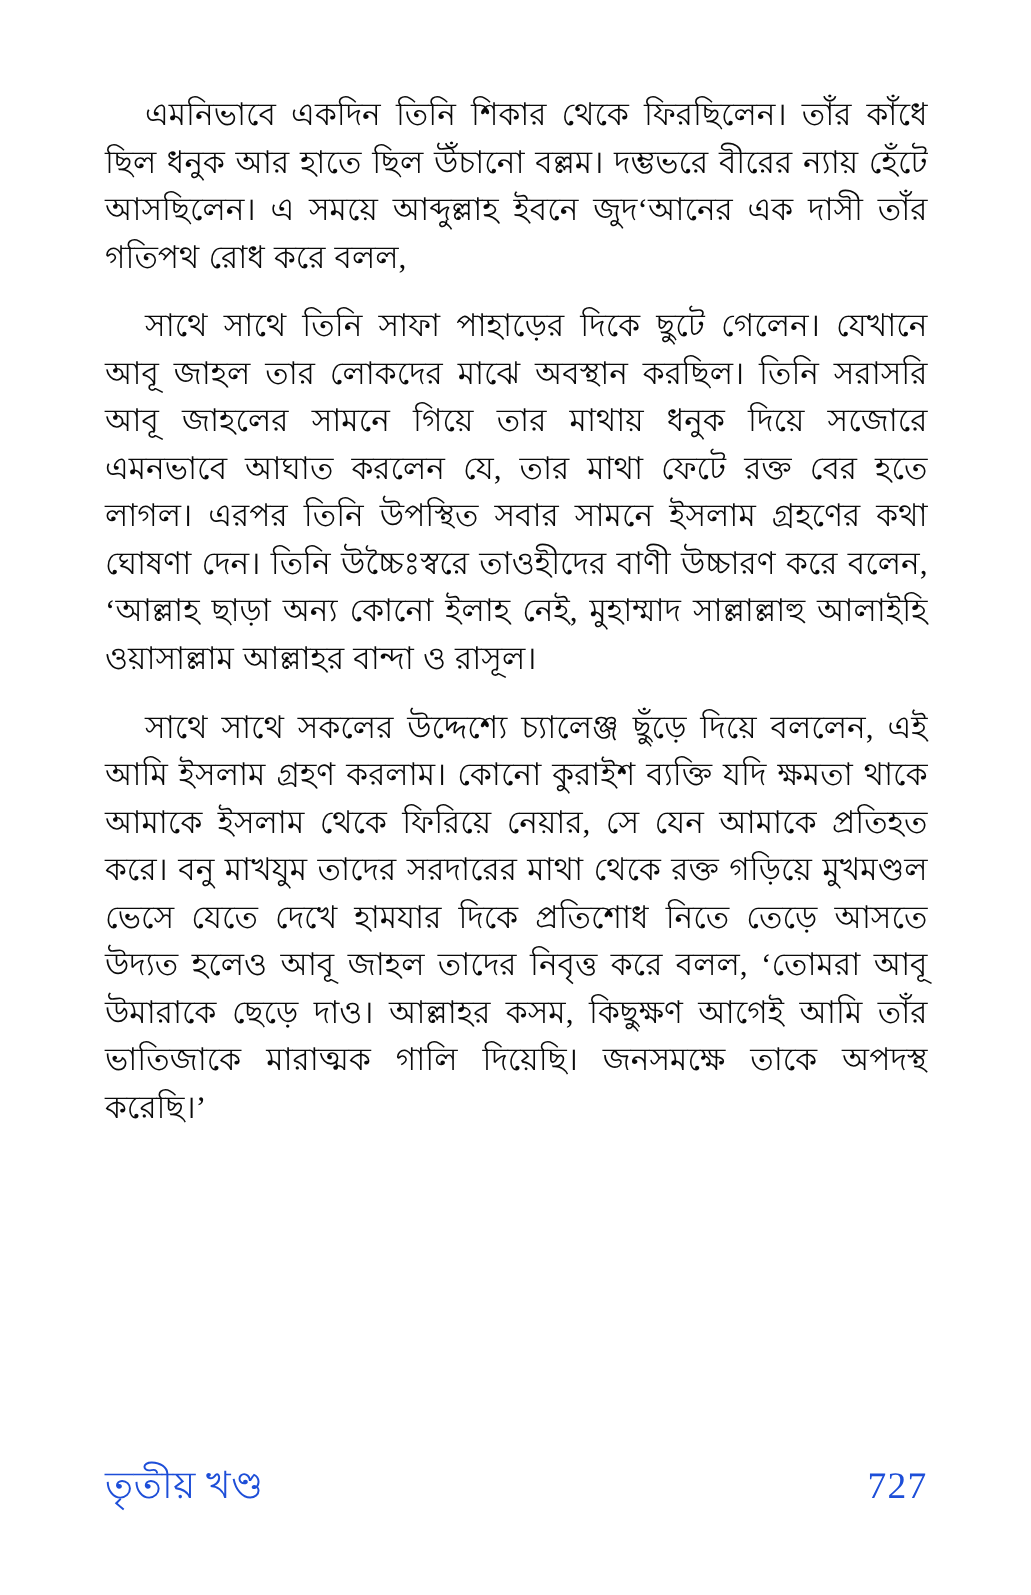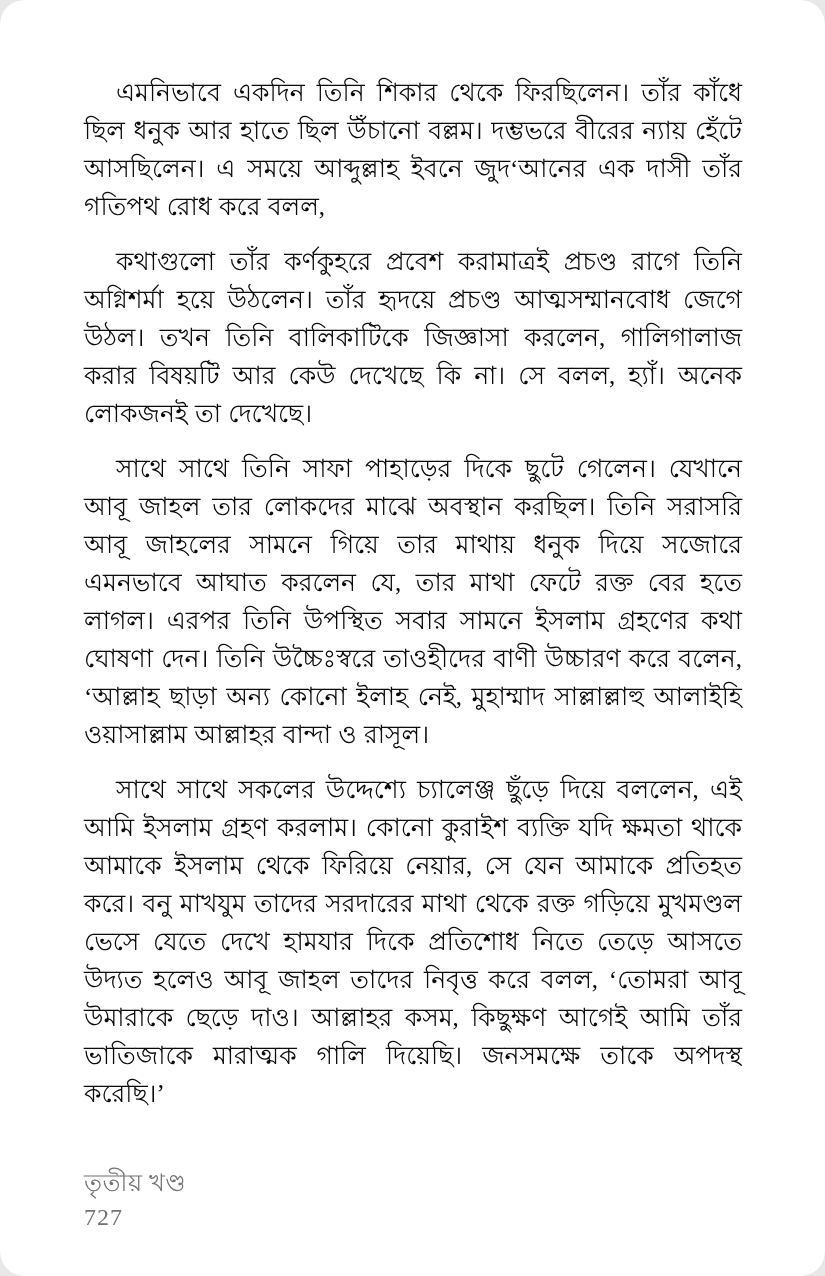--- a/index.html
+++ b/index.html
@@ -1,15 +1,15 @@
 <!DOCTYPE html>
 <html lang="bn"><head>
 <meta charset="utf-8">
 <style>
-  * { margin: 0; padding: 0; box-sizing: border-box; border-radius: 24px; }
+  * { margin: 0; padding: 0; box-sizing: border-box; }
   html, body { background: #e8e8e8; }
   .page {
     position: relative;
     width: 825px;
     height: 1276px;
     margin: 0 auto;
     background: #ffffff;
     color: #0a0a0a;
     font-family: "Liberation Serif", "DejaVu Serif", serif;
     overflow: hidden;
@@ -30,34 +30,32 @@
     color: #0a0a0a;
   }
   .page-footer {
     position: absolute;
     left: 84px;
     right: 83px;
     top: 1164px;
     display: flex;
     justify-content: space-between;
     align-items: baseline;
-    font-size: 24px;
-    color: #737373;
-    flex-direction: column;
+    font-size: 30px;
+    color: #1d4ed8;
   }
   .footer-volume { letter-spacing: 0.5px; }
   .footer-pageno { letter-spacing: 1px; }
 </style>
 </head>
 <body>
 
 <div class="page">
   <div class="text-block">
     <p>এমনিভাবে একদিন তিনি শিকার থেকে ফিরছিলেন। তাঁর কাঁধে ছিল ধনুক আর হাতে ছিল উঁচানো বল্লম। দম্ভভরে বীরের ন্যায় হেঁটে আসছিলেন। এ সময়ে আব্দুল্লাহ ইবনে জুদ‘আনের এক দাসী তাঁর গতিপথ রোধ করে বলল,</p>
-    <p>কথাগুলো তাঁর কর্ণকুহরে প্রবেশ করামাত্রই প্রচণ্ড রাগে তিনি অগ্নিশর্মা হয়ে উঠলেন। তাঁর হৃদয়ে প্রচণ্ড আত্মসম্মানবোধ জেগে উঠল। তখন তিনি বালিকাটিকে জিজ্ঞাসা করলেন, গালিগালাজ করার বিষয়টি আর কেউ দেখেছে কি না। সে বলল, হ্যাঁ। অনেক লোকজনই তা দেখেছে।</p>
     <p>সাথে সাথে তিনি সাফা পাহাড়ের দিকে ছুটে গেলেন। যেখানে আবূ জাহল তার লোকদের মাঝে অবস্থান করছিল। তিনি সরাসরি আবূ জাহলের সামনে গিয়ে তার মাথায় ধনুক দিয়ে সজোরে এমনভাবে আঘাত করলেন যে, তার মাথা ফেটে রক্ত বের হতে লাগল। এরপর তিনি উপস্থিত সবার সামনে ইসলাম গ্রহণের কথা ঘোষণা দেন। তিনি উচ্চৈঃস্বরে তাওহীদের বাণী উচ্চারণ করে বলেন, ‘আল্লাহ ছাড়া অন্য কোনো ইলাহ নেই, মুহাম্মাদ সাল্লাল্লাহু আলাইহি ওয়াসাল্লাম আল্লাহর বান্দা ও রাসূল।</p>
     <p>সাথে সাথে সকলের উদ্দেশ্যে চ্যালেঞ্জ ছুঁড়ে দিয়ে বললেন, এই আমি ইসলাম গ্রহণ করলাম। কোনো কুরাইশ ব্যক্তি যদি ক্ষমতা থাকে আমাকে ইসলাম থেকে ফিরিয়ে নেয়ার, সে যেন আমাকে প্রতিহত করে। বনু মাখযুম তাদের সরদারের মাথা থেকে রক্ত গড়িয়ে মুখমণ্ডল ভেসে যেতে দেখে হামযার দিকে প্রতিশোধ নিতে তেড়ে আসতে উদ্যত হলেও আবূ জাহল তাদের নিবৃত্ত করে বলল, ‘তোমরা আবূ উমারাকে ছেড়ে দাও। আল্লাহর কসম, কিছুক্ষণ আগেই আমি তাঁর ভাতিজাকে মারাত্মক গালি দিয়েছি। জনসমক্ষে তাকে অপদস্থ করেছি।’</p>
 
   </div>
 
   <div class="page-footer">
     <span class="footer-volume">তৃতীয় খণ্ড</span>
     <span class="footer-pageno">727</span>
   </div>
 </div>

